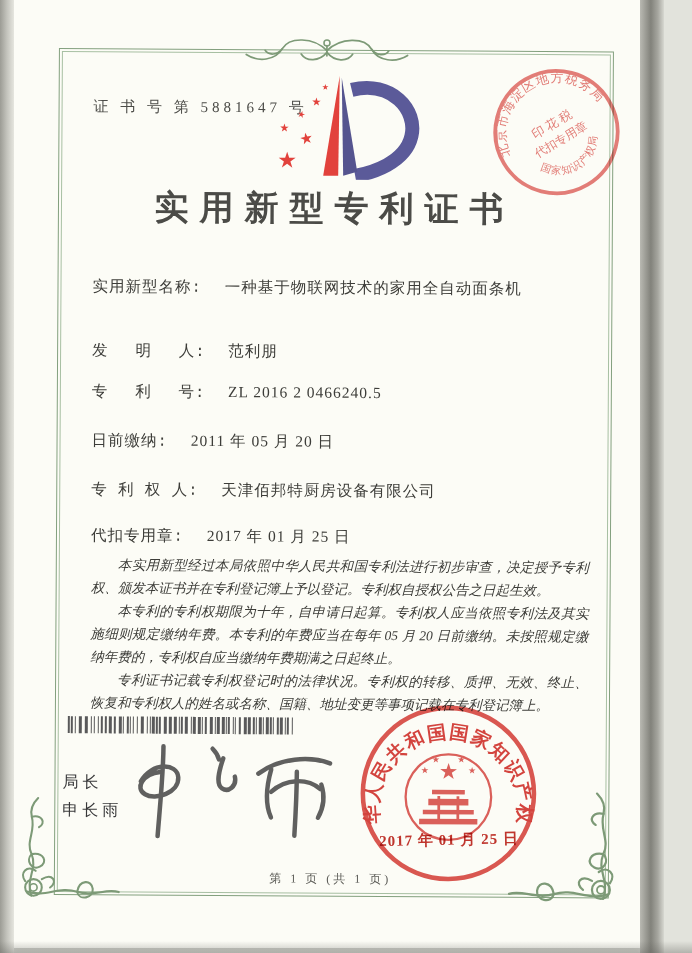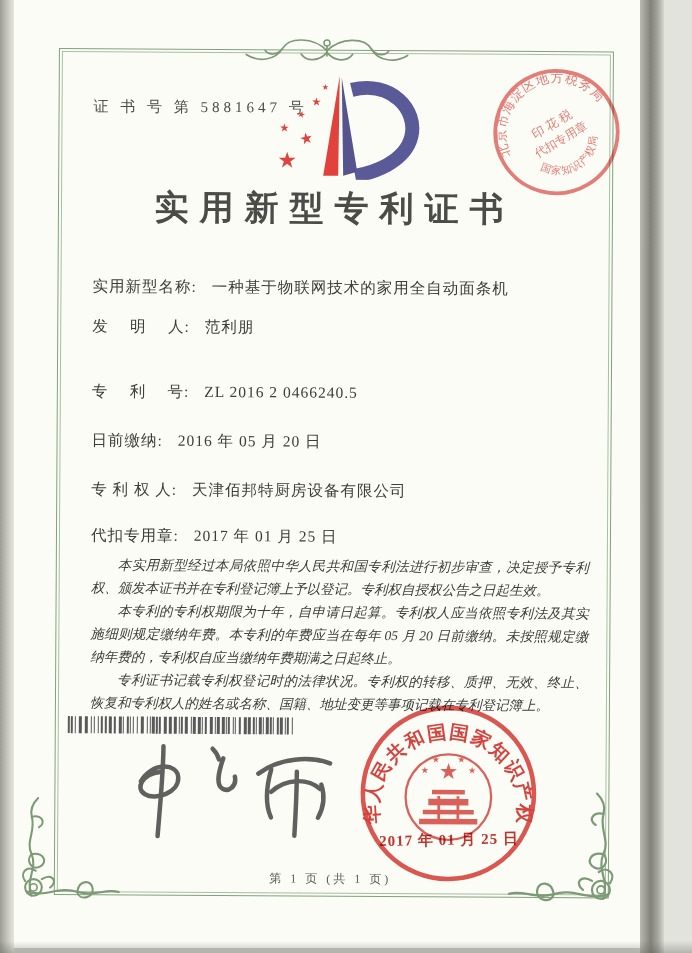--- a/index.html
+++ b/index.html
@@ -25,22 +25,22 @@
   .orn-top{left:212px;top:29px;width:206px;height:40px;}
   .orn-bl{left:10px;top:796px;width:104px;height:104px;}
   .orn-br{left:500px;top:788px;width:112px;height:112px;transform:scaleX(-1);}
   .cert-no{position:absolute;left:82px;top:97px;font-size:15px;letter-spacing:4px;
      color:#4c4c48;white-space:nowrap;}
   .logo{position:absolute;left:248px;top:74px;width:172px;height:104px;}
   .title{position:absolute;left:47px;top:184px;width:553px;text-align:center;
      font-size:34px;font-weight:700;letter-spacing:11px;color:#4b4b47;white-space:nowrap;}
   .frow{position:absolute;left:82px;font-size:15.5px;color:#3d3d39;letter-spacing:1px;
      white-space:nowrap;}
-  .frow .lab{margin-right:10px;}
-  .f0{top:276px}.f1{top:316px}.f2{top:381px}.f3{top:430px}.f4{top:479px}.f5{top:525px}
+  .frow .lab{margin-right:18px;font-family:Liberation Mono, monospace;}
+  .f0{top:276px}.f1{top:340px}.f2{top:381px}.f3{top:430px}.f4{top:479px}.f5{top:525px}
   .paras{position:absolute;left:82px;top:553px;width:498px;font-size:13.5px;
      line-height:23px;color:#3c3c38;text-align:justify;font-style:italic;}
   .paras p{margin:0;text-indent:2em;}
   .barcode{position:absolute;left:60px;top:716px;width:232px;height:17px;}
   .barcode i{display:inline-block;height:17px;background:#59595a;vertical-align:top;}
   .director{position:absolute;left:55px;top:768px;font-size:16px;color:#38383a;
      letter-spacing:4px;line-height:28px;}
   .sig{position:absolute;left:112px;top:740px;width:235px;height:102px;}
   .seal{position:absolute;left:350px;top:700px;width:182px;height:182px;
      mix-blend-mode:multiply;opacity:.93;}
@@ -142,39 +142,43 @@
       <div class="frow f1">
         <span class="lab">发　 明　 人:</span>
         <span class="val">范利朋</span>
       </div>
       <div class="frow f2">
         <span class="lab">专　 利　 号:</span>
         <span class="val">ZL 2016 2 0466240.5</span>
       </div>
       <div class="frow f3">
         <span class="lab">日前缴纳:</span>
-        <span class="val">2016 年 05 月 20 日</span>
+        <span class="val">2011 年 05 月 20 日</span>
       </div>
       <div class="frow f4">
         <span class="lab">专 利 权 人:</span>
         <span class="val">天津佰邦特厨房设备有限公司</span>
       </div>
       <div class="frow f5">
         <span class="lab">代扣专用章:</span>
         <span class="val">2017 年 01 月 25 日</span>
       </div>
 
       <div class="paras">
         <p>本实用新型经过本局依照中华人民共和国专利法进行初步审查，决定授予专利权、颁发本证书并在专利登记簿上予以登记。专利权自授权公告之日起生效。</p>
         <p>本专利的专利权期限为十年，自申请日起算。专利权人应当依照专利法及其实施细则规定缴纳年费。本专利的年费应当在每年 05 月 20 日前缴纳。未按照规定缴纳年费的，专利权自应当缴纳年费期满之日起终止。</p>
         <p>专利证书记载专利权登记时的法律状况。专利权的转移、质押、无效、终止、恢复和专利权人的姓名或名称、国籍、地址变更等事项记载在专利登记簿上。</p>
       </div>
 
       <div class="barcode"><i style="width: 2px; margin-right: 1px;"></i><i style="width: 2px; margin-right: 2px;"></i><i style="width: 1px; margin-right: 3px;"></i><i style="width: 3px; margin-right: 3px;"></i><i style="width: 3px; margin-right: 3px;"></i><i style="width: 1px; margin-right: 2px;"></i><i style="width: 1px; margin-right: 3px;"></i><i style="width: 1px; margin-right: 2px;"></i><i style="width: 2px; margin-right: 2px;"></i><i style="width: 2px; margin-right: 2px;"></i><i style="width: 3px; margin-right: 2px;"></i><i style="width: 2px; margin-right: 3px;"></i><i style="width: 3px; margin-right: 1px;"></i><i style="width: 1px; margin-right: 3px;"></i><i style="width: 2px; margin-right: 1px;"></i><i style="width: 1px; margin-right: 2px;"></i><i style="width: 1px; margin-right: 3px;"></i><i style="width: 1px; margin-right: 3px;"></i><i style="width: 3px; margin-right: 3px;"></i><i style="width: 1px; margin-right: 2px;"></i><i style="width: 1px; margin-right: 1px;"></i><i style="width: 3px; margin-right: 1px;"></i><i style="width: 2px; margin-right: 1px;"></i><i style="width: 2px; margin-right: 3px;"></i><i style="width: 3px; margin-right: 2px;"></i><i style="width: 3px; margin-right: 2px;"></i><i style="width: 3px; margin-right: 2px;"></i><i style="width: 1px; margin-right: 1px;"></i><i style="width: 2px; margin-right: 2px;"></i><i style="width: 3px; margin-right: 3px;"></i><i style="width: 1px; margin-right: 1px;"></i><i style="width: 3px; margin-right: 2px;"></i><i style="width: 3px; margin-right: 1px;"></i><i style="width: 1px; margin-right: 2px;"></i><i style="width: 2px; margin-right: 3px;"></i><i style="width: 3px; margin-right: 2px;"></i><i style="width: 1px; margin-right: 1px;"></i><i style="width: 3px; margin-right: 2px;"></i><i style="width: 3px; margin-right: 1px;"></i><i style="width: 1px; margin-right: 1px;"></i><i style="width: 2px; margin-right: 3px;"></i><i style="width: 1px; margin-right: 1px;"></i><i style="width: 1px; margin-right: 3px;"></i><i style="width: 2px; margin-right: 3px;"></i><i style="width: 3px; margin-right: 1px;"></i><i style="width: 3px; margin-right: 2px;"></i><i style="width: 2px; margin-right: 1px;"></i><i style="width: 1px; margin-right: 2px;"></i><i style="width: 3px; margin-right: 1px;"></i><i style="width: 1px; margin-right: 2px;"></i><i style="width: 3px; margin-right: 1px;"></i><i style="width: 2px; margin-right: 1px;"></i><i style="width: 1px; margin-right: 3px;"></i><i style="width: 2px; margin-right: 1px;"></i><i style="width: 3px; margin-right: 2px;"></i><i style="width: 1px; margin-right: 1px;"></i><i style="width: 2px; margin-right: 3px;"></i><i style="width: 1px; margin-right: 3px;"></i></div>
 
+      <div class="director">
+        <div>局长</div>
+        <div>申长雨</div>
+      </div>
 
       <svg class="sig" viewBox="0 0 220 95">
         <g fill="none" stroke="#4b4b4b" stroke-width="4.2" stroke-linecap="round" opacity=".88">
           <path d="M20,38 C30,20 54,20 55,34 C56,48 34,56 24,50 C14,44 22,31 38,29"></path>
           <path d="M41,5 C41,30 38,62 36,89"></path>
           <path d="M87,7 C90,10 92,13 93,17"></path>
           <path d="M97,16 C93,28 90,40 96,44 C102,48 110,42 108,33"></path>
           <path d="M130,30 C150,15 178,13 197,20"></path>
           <path d="M142,26 C137,44 137,60 142,71"></path>
           <path d="M142,47 C156,34 176,34 188,44"></path>

